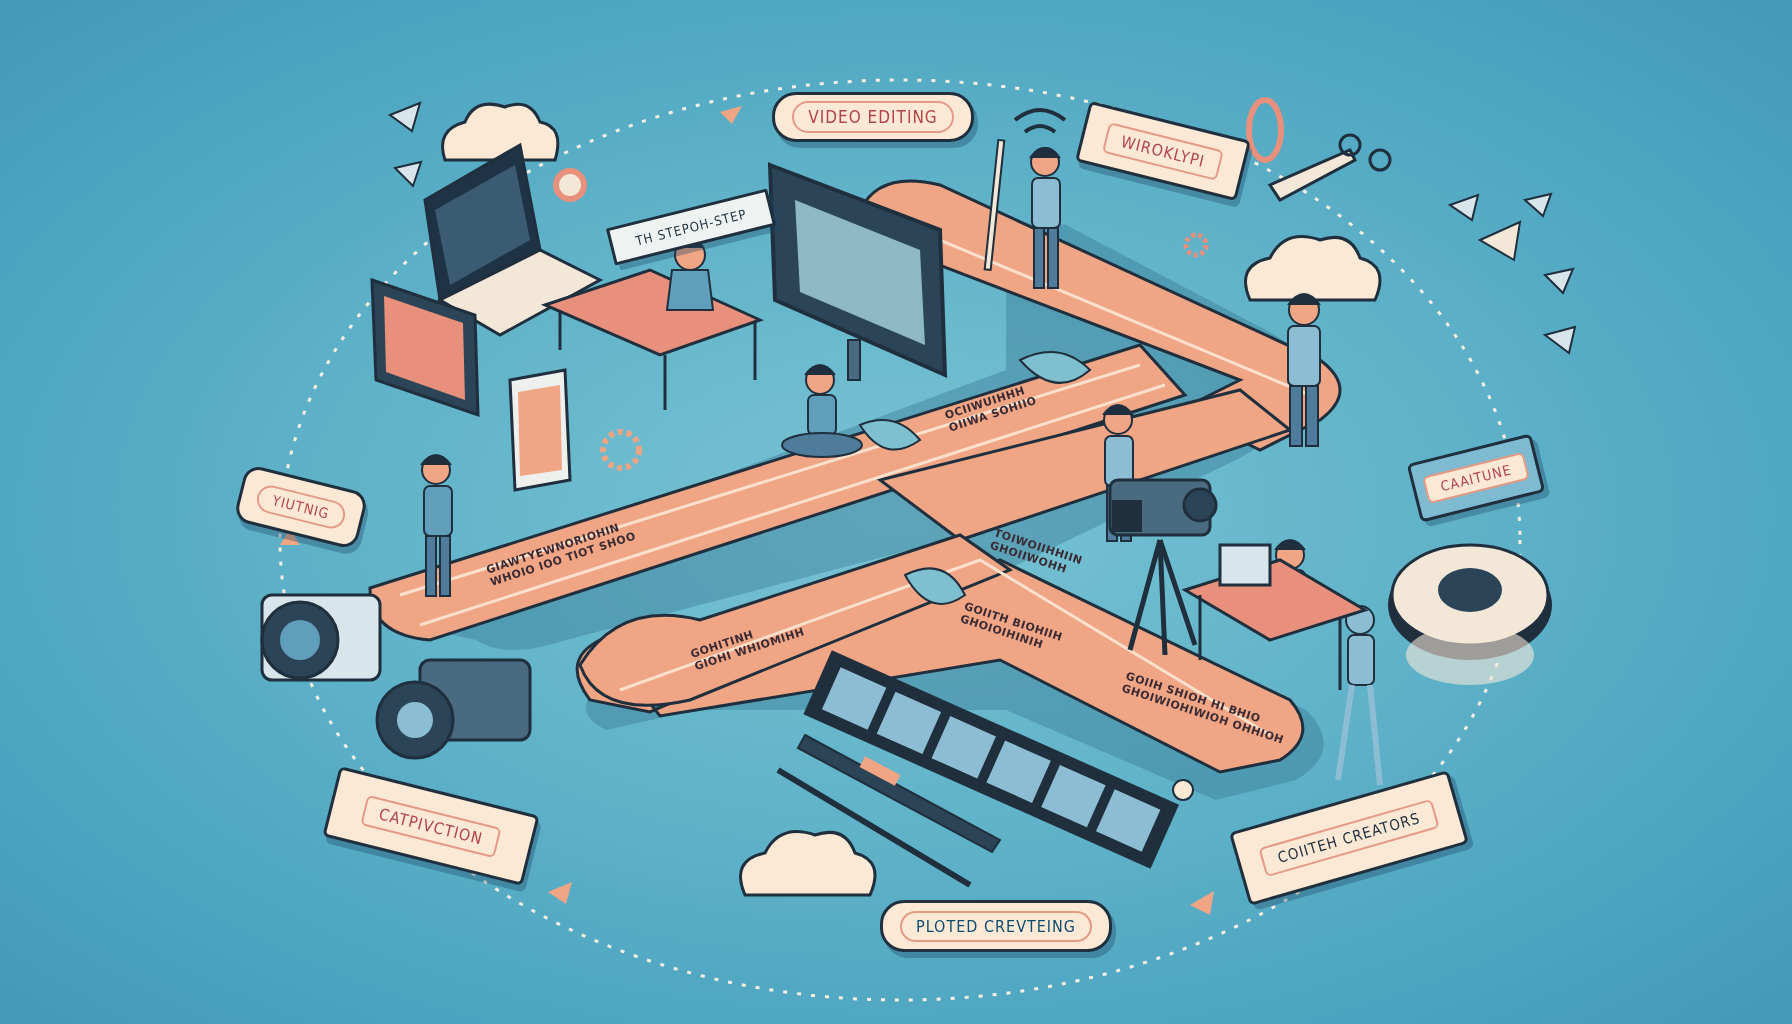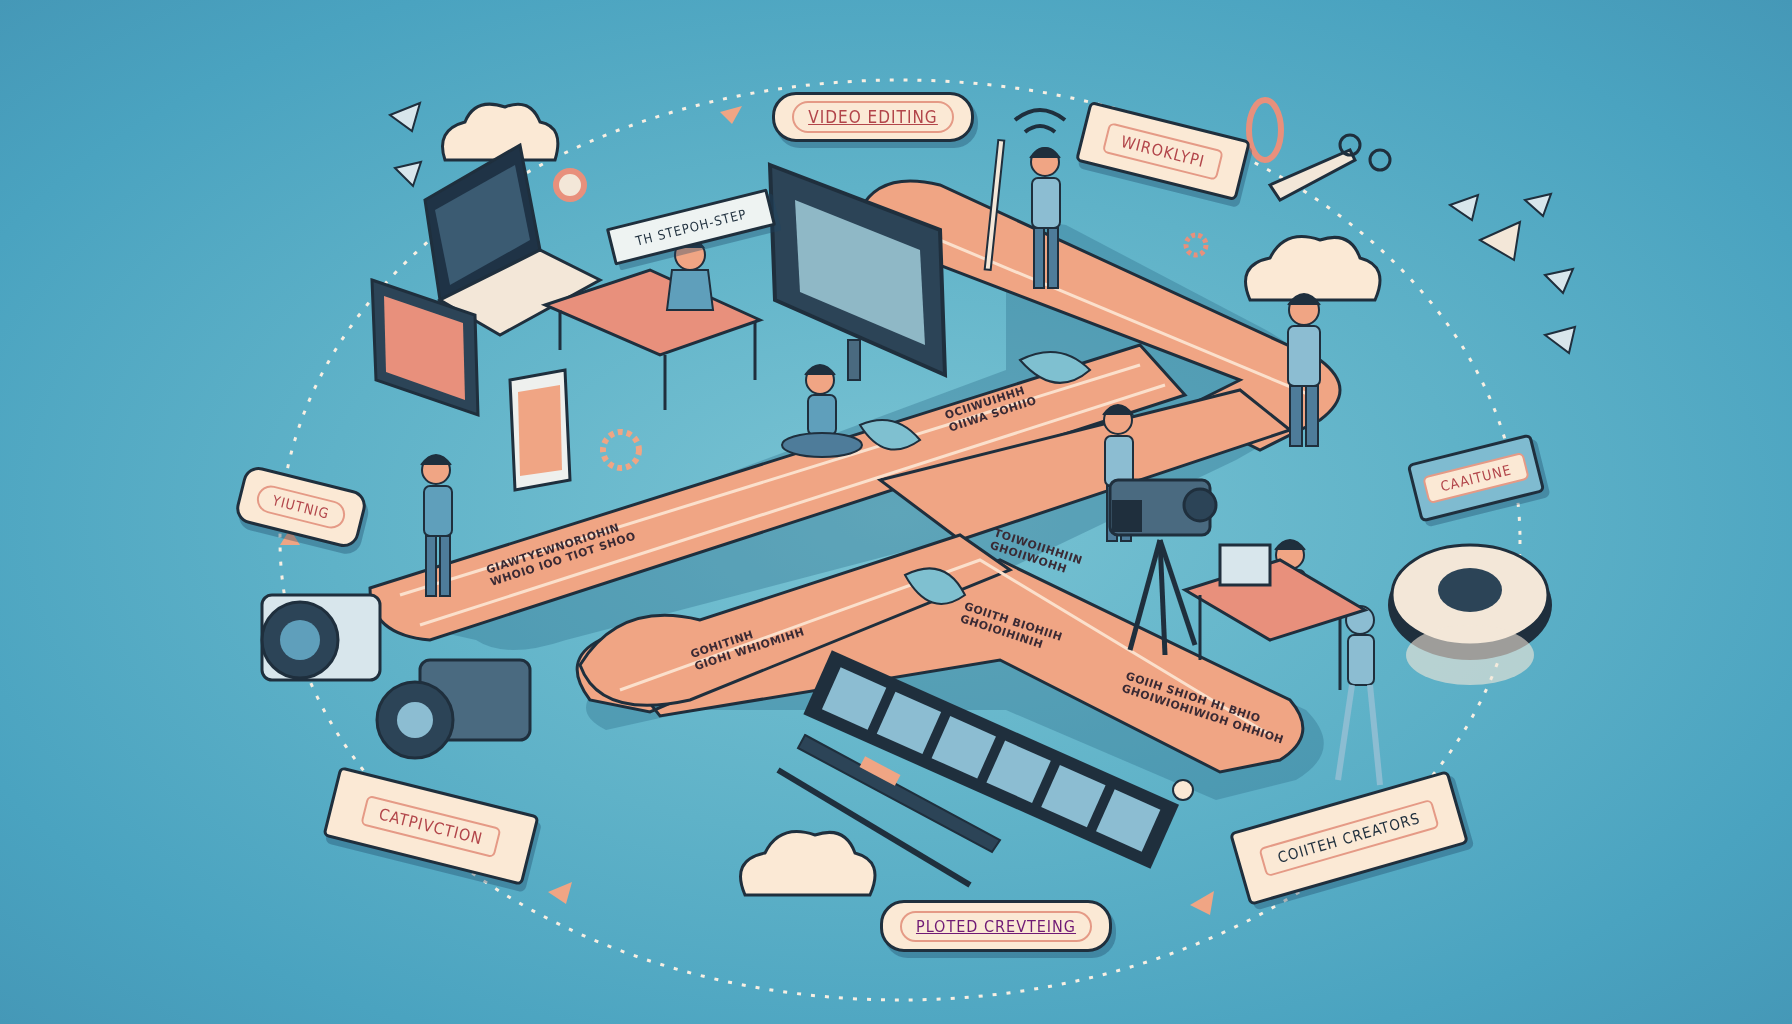--- a/index.html
+++ b/index.html
@@ -4,21 +4,21 @@
 <style>
   html,body{margin:0;padding:0;}
   body{width:1792px;height:1024px;overflow:hidden;position:relative;
     background:radial-gradient(ellipse at 50% 50%, #79c3d3 0%, #5fb2c8 45%, #4aa3c0 80%, #4598b7 100%);
     font-family:"DejaVu Sans", sans-serif;}
   svg.scene{position:absolute;left:0;top:0;}
   .label{position:absolute;background:#fbe9d5;border:3px solid #1f2f3d;color:#b2454a;
     font-family:"DejaVu Sans Condensed","DejaVu Sans",sans-serif;letter-spacing:1px;
     display:flex;align-items:center;justify-content:center;box-shadow:4px 6px 0 rgba(30,70,100,0.35);}
   .label .inner{border:2px solid #e59a86;padding:4px 14px;border-radius:inherit;}
-  .pill{border-radius:24px;text-decoration:underline;}
+  .pill{border-radius:24px;}
   .tilt-l{transform:rotate(-14deg);}
   .tilt-r{transform:rotate(14deg);}
   .tilt-r2{transform:rotate(-16deg);}
   .road-text{position:absolute;color:#3a2a34;font-size:11px;font-weight:bold;letter-spacing:0.5px;line-height:13px;}
 </style>
 </head>
 <body>
 
 <svg class="scene" width="1792" height="1024" viewBox="0 0 1792 1024">
 
@@ -223,21 +223,21 @@
 </div>
 <div class="label tilt-r" style="left:238px;top:478px;width:120px;height:52px;font-size:14px;border-radius:16px;">
   <div class="inner">YIUTNIG</div>
 </div>
 <div class="label tilt-l" style="left:1412px;top:448px;width:122px;height:54px;font-size:14px;background:#7fbbd0;border-radius:6px;">
   <div class="inner" style="background:#fbe9d5;">CAAITUNE</div>
 </div>
 <div class="label tilt-r" style="left:328px;top:790px;width:200px;height:66px;font-size:16px;border-radius:6px;">
   <div class="inner">CATPIVCTION</div>
 </div>
-<div class="label pill" style="left:880px;top:900px;width:226px;height:46px;font-size:16px;color:#701a75;">
+<div class="label pill" style="left:880px;top:900px;width:226px;height:46px;font-size:16px;color:#0c4a6e;">
   <div class="inner pill">PLOTED CREVTEING</div>
 </div>
 <div class="label tilt-r2" style="left:1235px;top:800px;width:222px;height:70px;font-size:15px;color:#1f2f3d;border-radius:6px;">
   <div class="inner">COIITEH CREATORS</div>
 </div>
 
 <div class="road-text" style="left:485px;top:540px;transform:rotate(-18deg);white-space:pre;">GIAWTYEWNORIOHIN
 WHOIO IOO TIOT SHOO</div>
 <div class="road-text" style="left:945px;top:395px;transform:rotate(-18deg);white-space:pre;">OCIIWUIHHH
 OIIWA SOHIIO</div>

